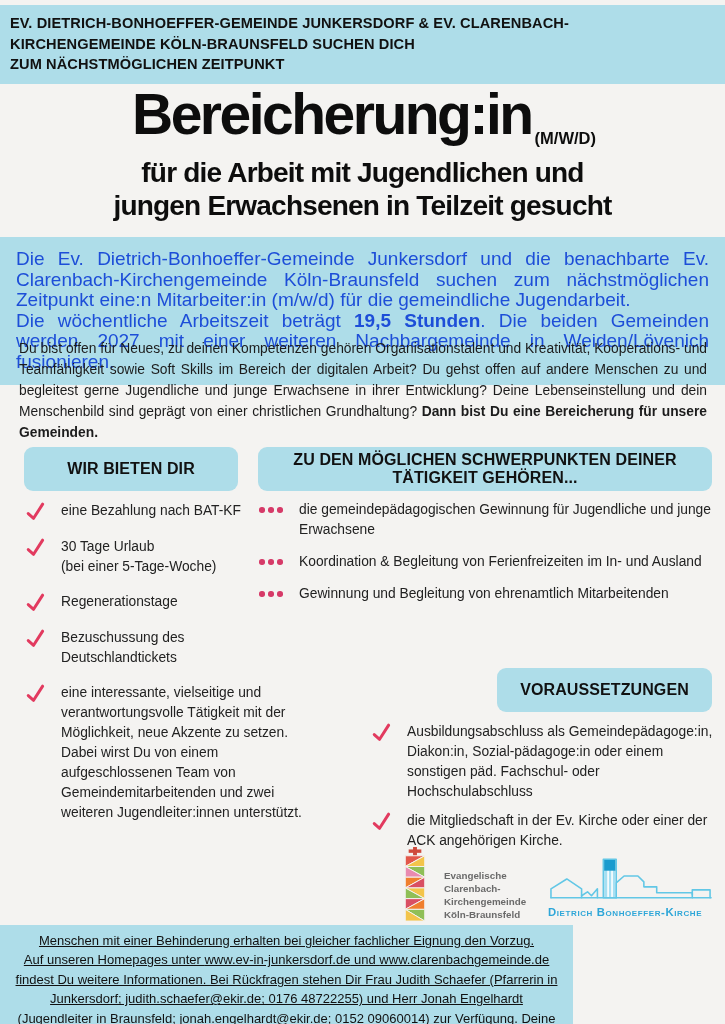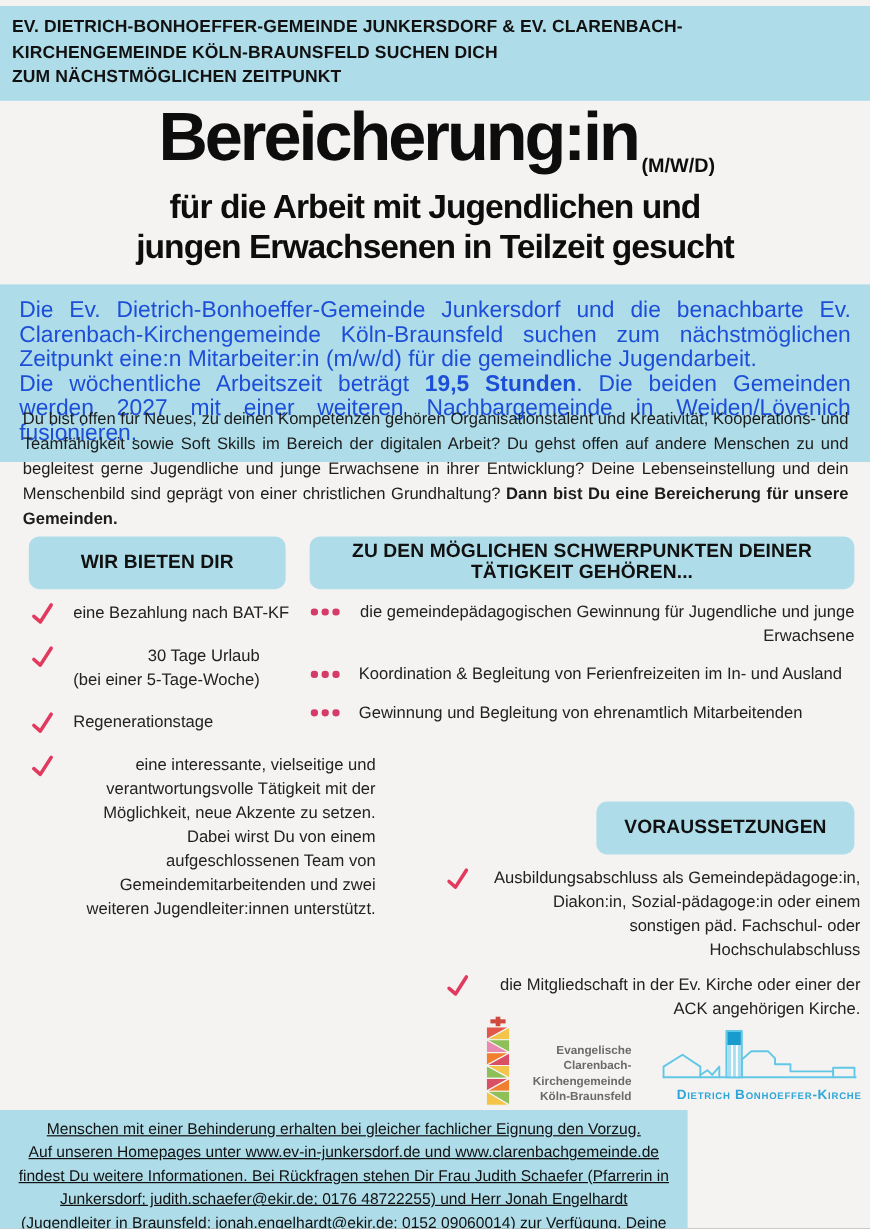--- a/index.html
+++ b/index.html
@@ -10,21 +10,21 @@
     --dbk:#2ea6d8;
     --dbk-line:#62c7e6;
   }
   *{box-sizing:border-box;margin:0;padding:0;}
   html,body{background:#888;}
   body{font-family:"Liberation Sans",sans-serif;}
   .page{
     position:relative;width:725px;height:1024px;background:var(--bg);
     margin:0 auto;overflow:hidden;color:#262626;
   }
-  .abs{position:absolute;text-align:right;}
+  .abs{position:absolute;}
 
   
   .band1{
     top:5px;left:0;width:725px;background:var(--blue);
     text-align:left;font-weight:bold;font-size:14.6px;line-height:20.5px;
     padding:8px 10px 9px;white-space:pre-line;color:#111;letter-spacing:.1px;
   }
 
   
   .h1{
@@ -134,20 +134,27 @@
           <path d="M3.5 13.5 L9 19.5 L21 4.5"></path>
         </svg>
       <span class="item-text">30 Tage Urlaub
 (bei einer 5-Tage-Woche)</span>
     </div>
     <div class="check-item">
       <svg class="check" viewBox="0 0 24 24">
           <path d="M3.5 13.5 L9 19.5 L21 4.5"></path>
         </svg>
       <span class="item-text">Regenerationstage</span>
+    </div>
+    <div class="check-item">
+      <svg class="check" viewBox="0 0 24 24">
+          <path d="M3.5 13.5 L9 19.5 L21 4.5"></path>
+        </svg>
+      <span class="item-text">Bezuschussung des
+Deutschlandtickets</span>
     </div>
     <div class="check-item">
       <svg class="check" viewBox="0 0 24 24">
           <path d="M3.5 13.5 L9 19.5 L21 4.5"></path>
         </svg>
       <span class="item-text">eine interessante, vielseitige und verantwortungsvolle Tätigkeit mit der Möglichkeit, neue Akzente zu setzen. Dabei wirst Du von einem aufgeschlossenen Team von Gemeindemitarbeitenden und zwei weiteren Jugendleiter:innen unterstützt.</span>
     </div>
   </div>
 
   <div class="abs tasks-list">

